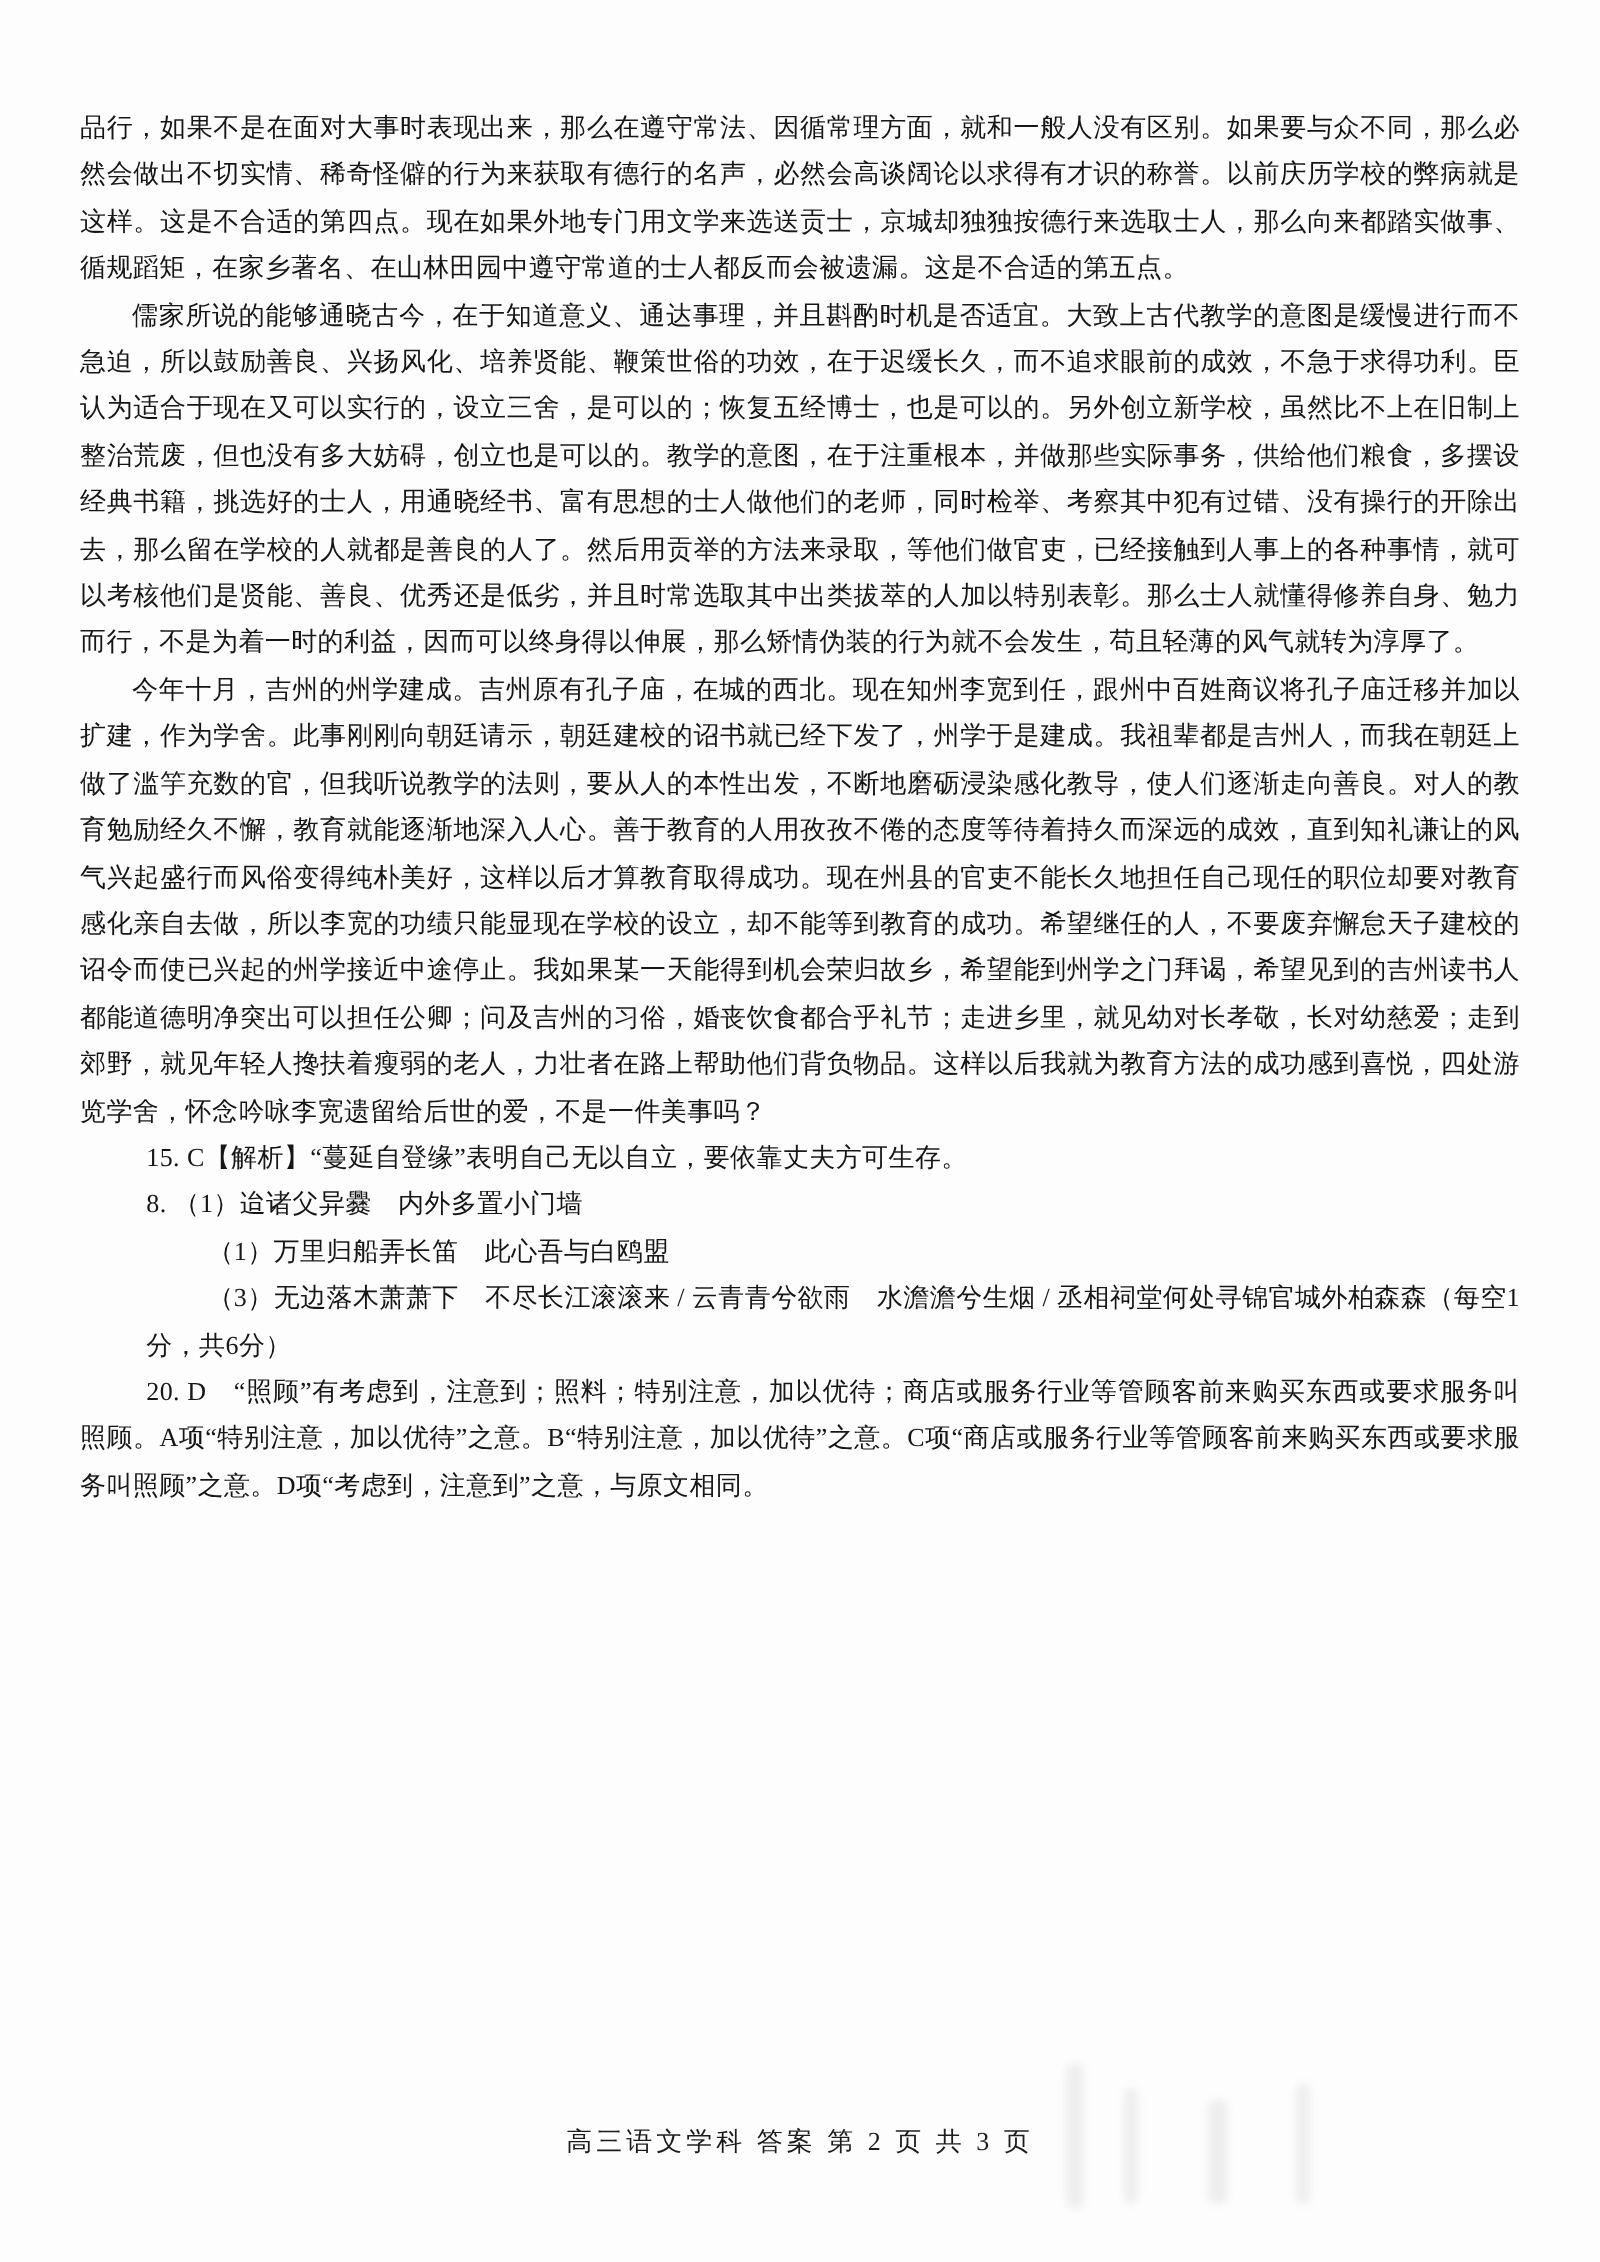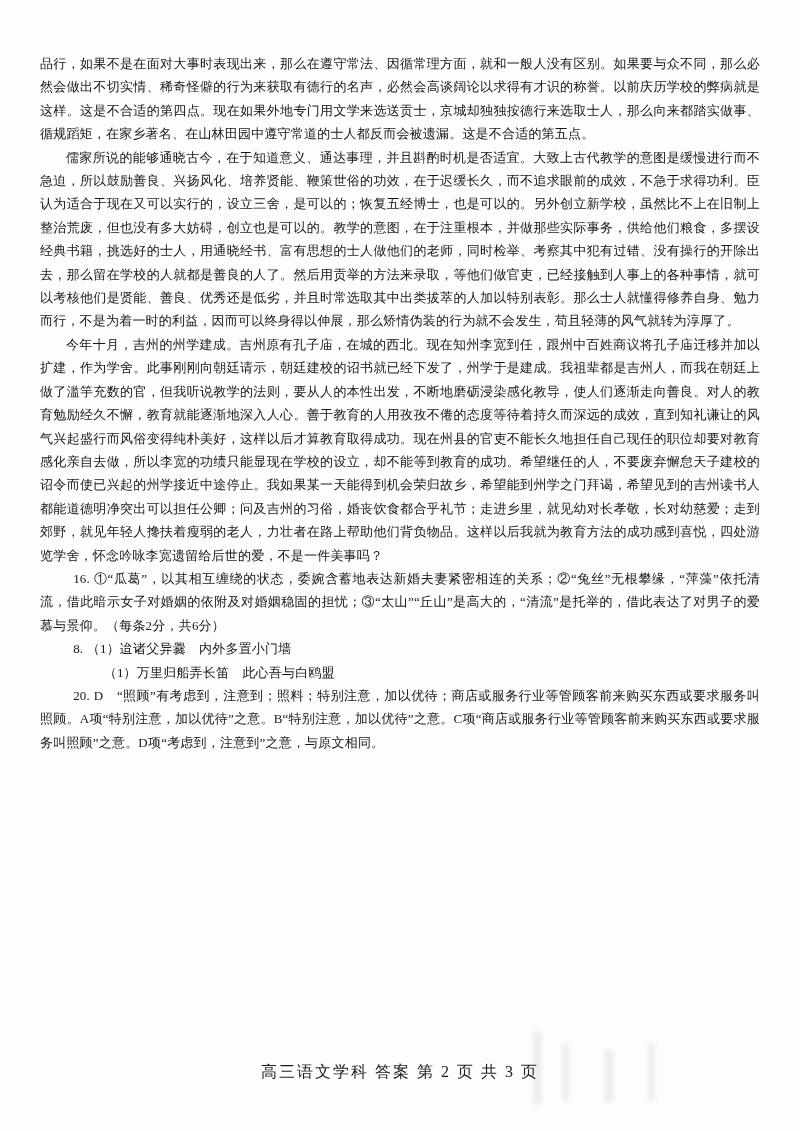--- a/index.html
+++ b/index.html
@@ -34,21 +34,21 @@
   p.heading { text-indent: 2em; font-weight: bold; }
   p.ans { text-indent: 2.55em; }
   p.sub { padding-left: 4.9em; }
   p.sub-wrap { padding-left: 2.55em; text-indent: 2.35em; }
   .footer {
     position: absolute;
     left: 0;
     width: 100%;
     top: 1062px;
     text-align: center;
-    font-size: 16px;
+    font-size: 13px;
     letter-spacing: 2px;
     color: #1c1c1c;
     font-family: "Liberation Serif", "DejaVu Serif", serif;
   }
   
   .artifact {
     position: absolute;
     background: #b9b9b9;
     opacity: 0.22;
     filter: blur(2px);
@@ -60,23 +60,24 @@
   .artifact.a4 { left: 648px; top: 1042px; width: 7px;  height: 60px; }
 </style>
 </head>
 <body>
 
 <div class="page">
   <div class="content">
     <p>品行，如果不是在面对大事时表现出来，那么在遵守常法、因循常理方面，就和一般人没有区别。如果要与众不同，那么必然会做出不切实情、稀奇怪僻的行为来获取有德行的名声，必然会高谈阔论以求得有才识的称誉。以前庆历学校的弊病就是这样。这是不合适的第四点。现在如果外地专门用文学来选送贡士，京城却独独按德行来选取士人，那么向来都踏实做事、循规蹈矩，在家乡著名、在山林田园中遵守常道的士人都反而会被遗漏。这是不合适的第五点。</p>
     <p class="indent">儒家所说的能够通晓古今，在于知道意义、通达事理，并且斟酌时机是否适宜。大致上古代教学的意图是缓慢进行而不急迫，所以鼓励善良、兴扬风化、培养贤能、鞭策世俗的功效，在于迟缓长久，而不追求眼前的成效，不急于求得功利。臣认为适合于现在又可以实行的，设立三舍，是可以的；恢复五经博士，也是可以的。另外创立新学校，虽然比不上在旧制上整治荒废，但也没有多大妨碍，创立也是可以的。教学的意图，在于注重根本，并做那些实际事务，供给他们粮食，多摆设经典书籍，挑选好的士人，用通晓经书、富有思想的士人做他们的老师，同时检举、考察其中犯有过错、没有操行的开除出去，那么留在学校的人就都是善良的人了。然后用贡举的方法来录取，等他们做官吏，已经接触到人事上的各种事情，就可以考核他们是贤能、善良、优秀还是低劣，并且时常选取其中出类拔萃的人加以特别表彰。那么士人就懂得修养自身、勉力而行，不是为着一时的利益，因而可以终身得以伸展，那么矫情伪装的行为就不会发生，苟且轻薄的风气就转为淳厚了。</p>
     <p class="indent">今年十月，吉州的州学建成。吉州原有孔子庙，在城的西北。现在知州李宽到任，跟州中百姓商议将孔子庙迁移并加以扩建，作为学舍。此事刚刚向朝廷请示，朝廷建校的诏书就已经下发了，州学于是建成。我祖辈都是吉州人，而我在朝廷上做了滥竽充数的官，但我听说教学的法则，要从人的本性出发，不断地磨砺浸染感化教导，使人们逐渐走向善良。对人的教育勉励经久不懈，教育就能逐渐地深入人心。善于教育的人用孜孜不倦的态度等待着持久而深远的成效，直到知礼谦让的风气兴起盛行而风俗变得纯朴美好，这样以后才算教育取得成功。现在州县的官吏不能长久地担任自己现任的职位却要对教育感化亲自去做，所以李宽的功绩只能显现在学校的设立，却不能等到教育的成功。希望继任的人，不要废弃懈怠天子建校的诏令而使已兴起的州学接近中途停止。我如果某一天能得到机会荣归故乡，希望能到州学之门拜谒，希望见到的吉州读书人都能道德明净突出可以担任公卿；问及吉州的习俗，婚丧饮食都合乎礼节；走进乡里，就见幼对长孝敬，长对幼慈爱；走到郊野，就见年轻人搀扶着瘦弱的老人，力壮者在路上帮助他们背负物品。这样以后我就为教育方法的成功感到喜悦，四处游览学舍，怀念吟咏李宽遗留给后世的爱，不是一件美事吗？</p>
-    <p class="ans">16. ①“瓜葛”，以其相互缠绕的状态，委婉含蓄地表达新婚夫妻紧密相连的关系；②“兔丝”无根攀缘，“萍藻”依托清流，借此暗示女子对婚姻的依附及对婚姻稳固的担忧；③“太山”“丘山”是高大的，“清流”是托举的，借此表达了对男子的爱慕与景仰。（每条2分，共6分）</p>
+    <p class="ans">15. C【解析】“蔓延自登缘”表明自己无以自立，要依靠丈夫方可生存。</p>
     <p class="ans">8. （1）迨诸父异爨　内外多置小门墙</p>
     <p class="sub">（1）万里归船弄长笛　此心吾与白鸥盟</p>
+    <p class="sub-wrap">（3）无边落木萧萧下　不尽长江滚滚来 / 云青青兮欲雨　水澹澹兮生烟 / 丞相祠堂何处寻锦官城外柏森森（每空1分，共6分）</p>
     <p class="ans">20. D　“照顾”有考虑到，注意到；照料；特别注意，加以优待；商店或服务行业等管顾客前来购买东西或要求服务叫照顾。A项“特别注意，加以优待”之意。B“特别注意，加以优待”之意。C项“商店或服务行业等管顾客前来购买东西或要求服务叫照顾”之意。D项“考虑到，注意到”之意，与原文相同。</p>
   </div>
 
   <div class="artifact a1"></div>
   <div class="artifact a2"></div>
   <div class="artifact a3"></div>
   <div class="artifact a4"></div>
 
   <div class="footer">高三语文学科 答案 第 2 页 共 3 页</div>
 </div>

